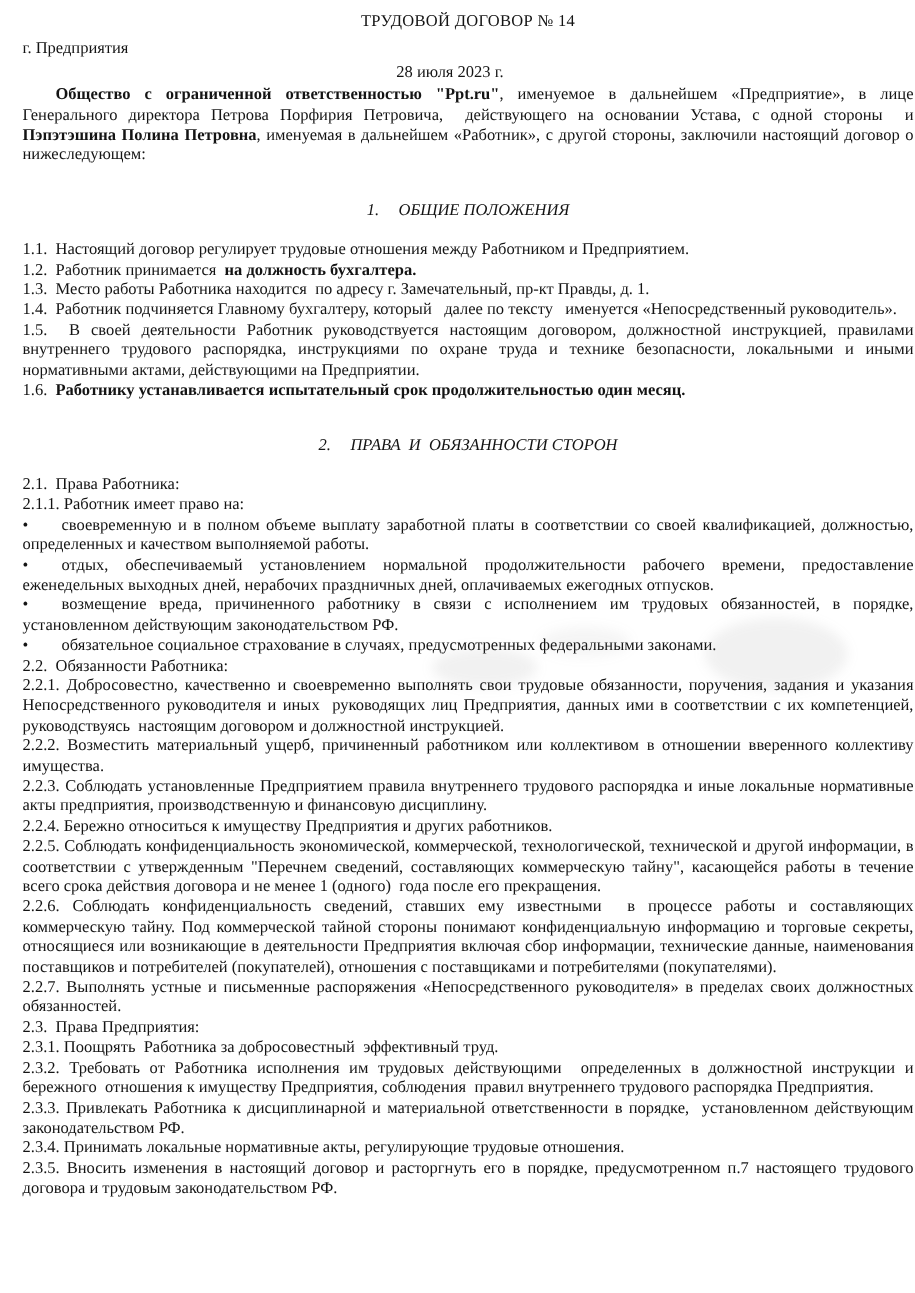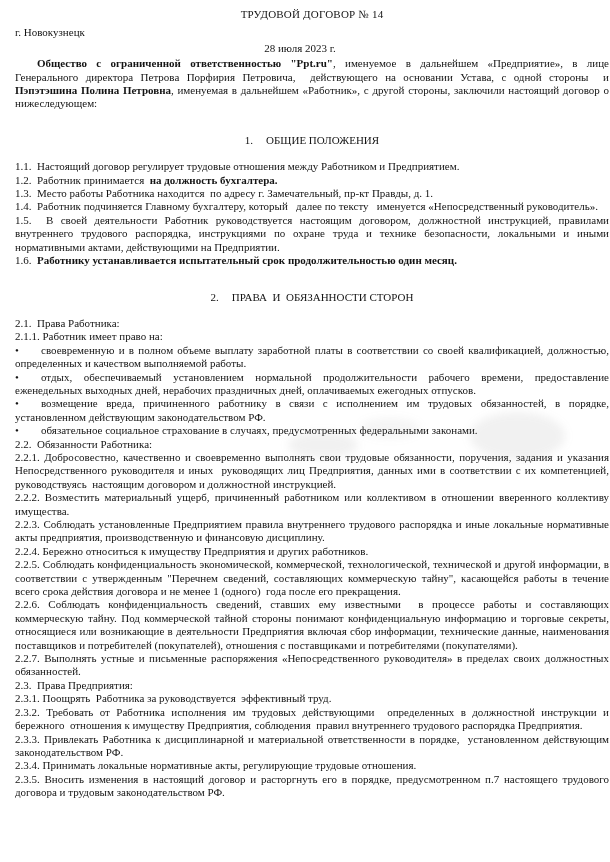--- a/index.html
+++ b/index.html
@@ -36,20 +36,21 @@
   .preamble {
     margin-top: 2px;
     text-indent: 22px;
   }
   .run.bold { font-weight: bold; }
   .section-heading {
     text-align: center;
     margin-top: 23px;
     margin-bottom: 13px;
     white-space: pre-wrap;
+    font-style: italic;
   }
   .sec-num { margin-right: 13px; }
   .para.bullet .bullet-glyph {
     display: inline-block;
     width: 26px;
   }
   
   .smudge {
     position: absolute;
     border-radius: 50%;
@@ -59,21 +60,21 @@
   }
   .smudge-1 { left: 470px; top: 412px; width: 95px;  height: 48px; }
   .smudge-2 { left: 288px; top: 432px; width: 70px;  height: 26px; }
   .smudge-3 { left: 360px; top: 418px; width: 60px;  height: 20px; background: rgba(120,120,120,0.07); }
 </style>
 </head>
 <body>
 
 <div class="page">
   <div class="doc-title">ТРУДОВОЙ ДОГОВОР № 14</div>
-  <div class="city-line">г. Новокузнецк</div>
+  <div class="city-line">г. Предприятия</div>
   <div class="date-line">28 июля 2023 г.</div>
   <div id="doc-body">
       <p class="para preamble"><span class="run bold">Общество с ограниченной ответственностью "Ppt.ru"</span><span class="run">, именуемое в дальнейшем «Предприятие», в лице Генерального директора Петрова Порфирия Петровича,  действующего на основании Устава, с одной стороны  и </span><span class="run bold">Пэпэтэшина Полина Петровна</span><span class="run">, именуемая в дальнейшем «Работник», с другой стороны, заключили настоящий договор о нижеследующем:</span></p>
       <div class="section-heading"><span class="sec-num">1.</span><span>ОБЩИЕ ПОЛОЖЕНИЯ</span></div>
       <p class="para"><span class="run">1.1.  Настоящий договор регулирует трудовые отношения между Работником и Предприятием.</span></p>
       <p class="para"><span class="run">1.2.  Работник принимается  </span><span class="run bold">на должность бухгалтера.</span></p>
       <p class="para"><span class="run">1.3.  Место работы Работника находится  по адресу г. Замечательный, пр-кт Правды, д. 1.</span></p>
       <p class="para"><span class="run">1.4.  Работник подчиняется Главному бухгалтеру, который   далее по тексту   именуется «Непосредственный руководитель».</span></p>
       <p class="para"><span class="run">1.5.  В своей деятельности Работник руководствуется настоящим договором, должностной инструкцией, правилами внутреннего трудового распорядка, инструкциями по охране труда и технике безопасности, локальными и иными нормативными актами, действующими на Предприятии.</span></p>
       <p class="para"><span class="run">1.6.  </span><span class="run bold">Работнику устанавливается испытательный срок продолжительностью один месяц.</span></p>
@@ -86,21 +87,21 @@
       <p class="para bullet"><span class="bullet-glyph">•</span><span class="run">обязательное социальное страхование в случаях, предусмотренных федеральными законами.</span></p>
       <p class="para"><span class="run">2.2.  Обязанности Работника:</span></p>
       <p class="para"><span class="run">2.2.1. Добросовестно, качественно и своевременно выполнять свои трудовые обязанности, поручения, задания и указания Непосредственного руководителя и иных  руководящих лиц Предприятия, данных ими в соответствии с их компетенцией,  руководствуясь  настоящим договором и должностной инструкцией.</span></p>
       <p class="para"><span class="run">2.2.2. Возместить материальный ущерб, причиненный работником или коллективом в отношении вверенного коллективу имущества.</span></p>
       <p class="para"><span class="run">2.2.3. Соблюдать установленные Предприятием правила внутреннего трудового распорядка и иные локальные нормативные акты предприятия, производственную и финансовую дисциплину.</span></p>
       <p class="para"><span class="run">2.2.4. Бережно относиться к имуществу Предприятия и других работников.</span></p>
       <p class="para"><span class="run">2.2.5. Соблюдать конфиденциальность экономической, коммерческой, технологической, технической и другой информации, в соответствии с утвержденным "Перечнем сведений, составляющих коммерческую тайну", касающейся работы в течение всего срока действия договора и не менее 1 (одного)  года после его прекращения.</span></p>
       <p class="para"><span class="run">2.2.6. Соблюдать конфиденциальность сведений, ставших ему известными  в процессе работы и составляющих коммерческую тайну. Под коммерческой тайной стороны понимают конфиденциальную информацию и торговые секреты, относящиеся или возникающие в деятельности Предприятия включая сбор информации, технические данные, наименования поставщиков и потребителей (покупателей), отношения с поставщиками и потребителями (покупателями).</span></p>
       <p class="para"><span class="run">2.2.7. Выполнять устные и письменные распоряжения «Непосредственного руководителя» в пределах своих должностных обязанностей.</span></p>
       <p class="para"><span class="run">2.3.  Права Предприятия:</span></p>
-      <p class="para"><span class="run">2.3.1. Поощрять  Работника за руководствуется  эффективный труд.</span></p>
+      <p class="para"><span class="run">2.3.1. Поощрять  Работника за добросовестный  эффективный труд.</span></p>
       <p class="para"><span class="run">2.3.2. Требовать от Работника исполнения им трудовых действующими  определенных в должностной инструкции и бережного  отношения к имуществу Предприятия, соблюдения  правил внутреннего трудового распорядка Предприятия.</span></p>
       <p class="para"><span class="run">2.3.3. Привлекать Работника к дисциплинарной и материальной ответственности в порядке,  установленном действующим законодательством РФ.</span></p>
       <p class="para"><span class="run">2.3.4. Принимать локальные нормативные акты, регулирующие трудовые отношения.</span></p>
       <p class="para"><span class="run">2.3.5. Вносить изменения в настоящий договор и расторгнуть его в порядке, предусмотренном п.7 настоящего трудового договора и трудовым законодательством РФ.</span></p>
     </div>
   <div class="smudge smudge-1"></div>
   <div class="smudge smudge-2"></div>
   <div class="smudge smudge-3"></div>
 </div>
 

